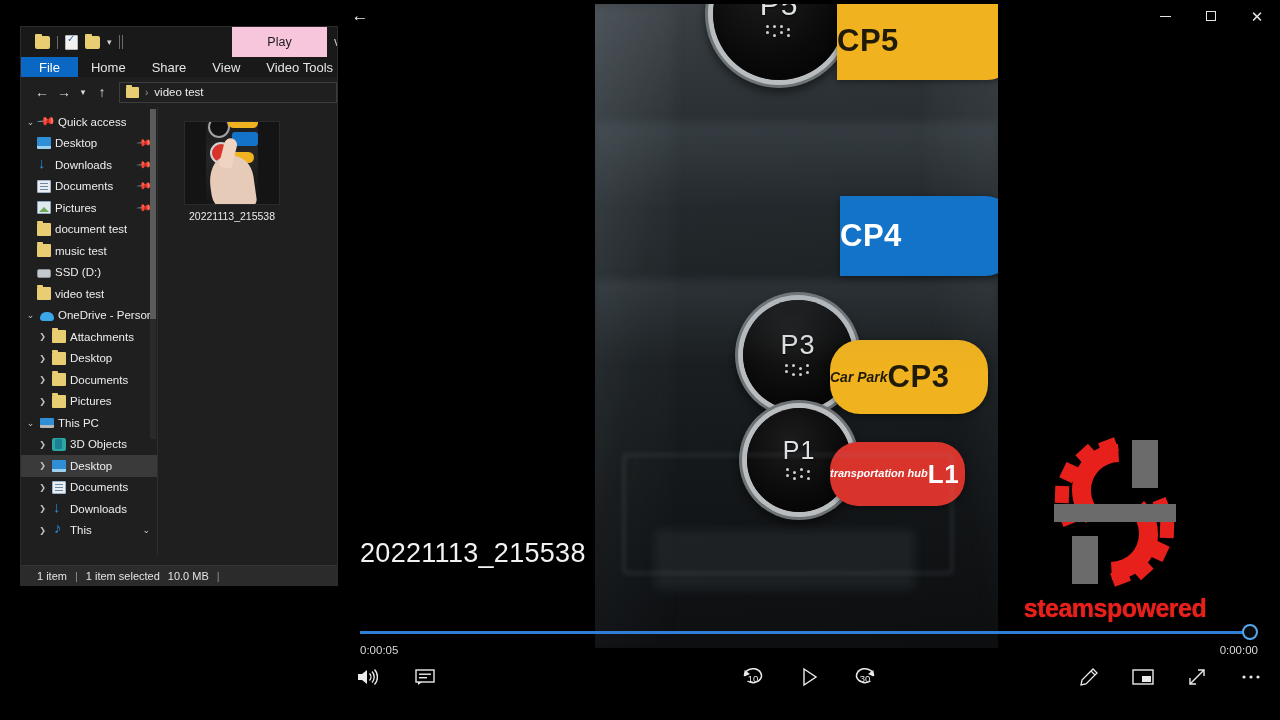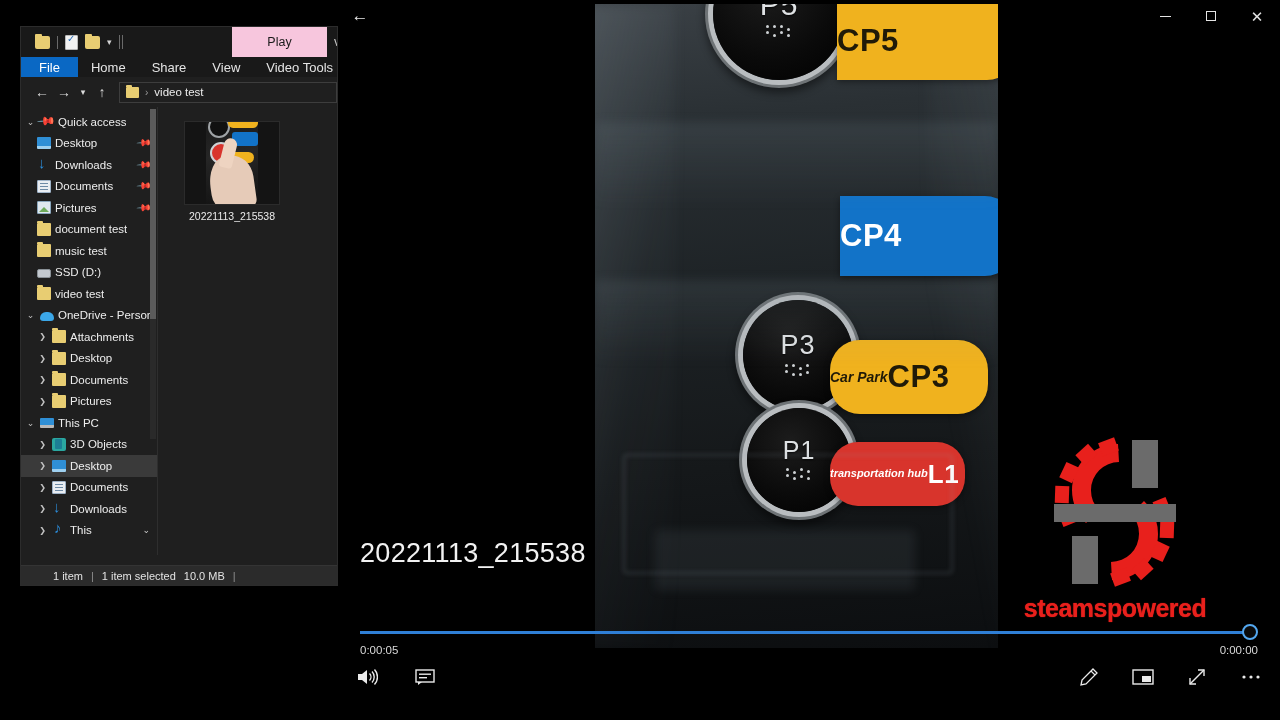--- a/index.html
+++ b/index.html
@@ -160,21 +160,21 @@
     background:#eed4c1; border-radius:7px 7px 3px 3px; transform:rotate(14deg);
   }
   .file-name {
     margin-top:5px; font-size:10.5px; color:#eaeaea; text-align:center;
     width:96px; white-space:nowrap;
   }
 
   .exp-status {
     position:absolute; left:0; bottom:0; width:100%; height:20px;
     background:#2b2b2b; border-top:1px solid #343434;
-    display:flex; align-items:center; gap:8px; padding-left:32px;
+    display:flex; align-items:center; gap:8px; padding-left:16px;
     font-size:11px; color:#e3e3e3;
   }
   .st-sep{ color:#8f8f8f; }
 
   
   .player {
     position:absolute; left:338px; top:0; width:942px; height:720px;
     background:#000; overflow:hidden;
   }
   .player-titlebar {
@@ -646,20 +646,41 @@
           <div class="icon-btn">
             <svg width="22" height="20" viewBox="0 0 22 20">
               <rect x="2" y="3" width="18" height="12" stroke="#eaeaea" stroke-width="1.4" fill="none"></rect>
               <rect x="5" y="6.5" width="12" height="1.4" fill="#eaeaea"></rect>
               <rect x="5" y="10" width="8" height="1.4" fill="#eaeaea"></rect>
               <path d="M4 15 v3 l4 -3 z" fill="#eaeaea"></path>
             </svg>
           </div>
         </div>
 
+        <div class="mid-group">
+          <div class="icon-btn">
+            <svg width="26" height="24" viewBox="0 0 26 24">
+              <path d="M4.5 11 a8.5 7 0 1 1 3 5" stroke="#eaeaea" stroke-width="1.5" fill="none"></path>
+              <path d="M4.5 5 L4.5 11.5 L10 9" fill="#eaeaea"></path>
+            </svg>
+            <span class="skipnum">10</span>
+          </div>
+          <div class="icon-btn">
+            <svg width="22" height="22" viewBox="0 0 22 22">
+              <path d="M6 3 L18 11 L6 19 z" stroke="#eaeaea" stroke-width="1.4" fill="none"></path>
+            </svg>
+          </div>
+          <div class="icon-btn">
+            <svg width="26" height="24" viewBox="0 0 26 24">
+              <path d="M21.5 11 a8.5 7 0 1 0 -3 5" stroke="#eaeaea" stroke-width="1.5" fill="none"></path>
+              <path d="M21.5 5 L21.5 11.5 L16 9" fill="#eaeaea"></path>
+            </svg>
+            <span class="skipnum">30</span>
+          </div>
+        </div>
 
         <div class="right-group">
           <div class="icon-btn">
             <svg width="22" height="22" viewBox="0 0 22 22">
               <path d="M15 3 L19 7 L8 18 L3 19 L4 14 z" stroke="#eaeaea" stroke-width="1.3" fill="none"></path>
               <path d="M13 5 L17 9" stroke="#eaeaea" stroke-width="1.1"></path>
             </svg>
           </div>
           <div class="icon-btn">
             <svg width="24" height="20" viewBox="0 0 24 20">

